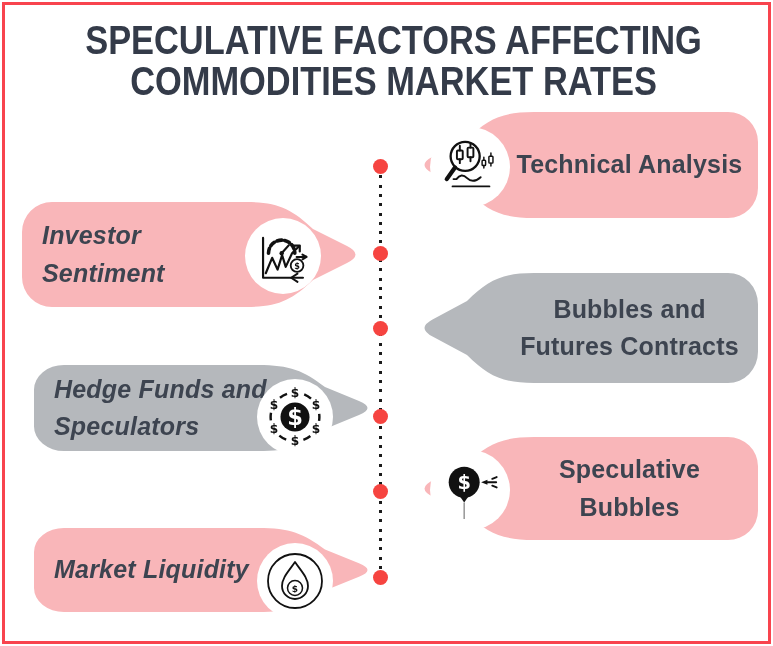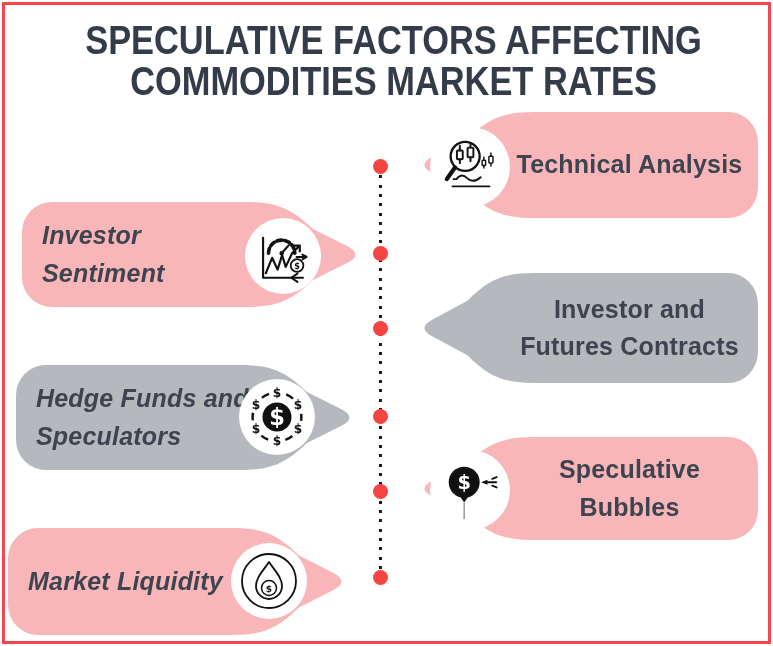--- a/index.html
+++ b/index.html
@@ -24,22 +24,22 @@
   .gray{color:#b5b8bc;}
   .badge{position:absolute;background:#ffffff;border-radius:50%;display:flex;align-items:center;justify-content:center;}
   .badge svg{display:block;}
   .label{position:absolute;top:0;bottom:0;display:flex;flex-direction:column;justify-content:center;
          font-weight:bold;color:#3d4450;font-size:25px;line-height:1.5;letter-spacing:0.2px;}
   .label-left{left:20px;text-align:left;font-style:italic;}
   .label-right{left:112px;right:14px;text-align:center;}
 
   
   .l1{left:22px;top:202px;width:343px;height:105px;}
-  .l2{left:16px;top:365px;width:343px;height:105px;}
-  .l3{left:8px;top:528px;width:343px;height:107px;}
+  .l2{left:34px;top:365px;width:343px;height:86px;}
+  .l3{left:34px;top:528px;width:343px;height:84px;}
   .r1{left:403px;top:112px;width:355px;height:106px;}
   .r2{left:403px;top:273px;width:355px;height:110px;}
   .r3{left:403px;top:437px;width:355px;height:103px;}
 
   .l1 .badge,.l2 .badge,.l3 .badge{width:76px;height:76px;left:223px;}
   .l1 .badge{top:16px;} .l2 .badge{top:14px;} .l3 .badge{top:15px;}
   .r1 .badge,.r2 .badge,.r3 .badge{width:80px;height:80px;}
   .r1 .badge{left:27px;top:15px;} .r2 .badge{left:29px;top:16px;} .r3 .badge{left:27px;top:13px;}
 
   .ink{stroke:#111;fill:none;stroke-linecap:round;stroke-linejoin:round;}
@@ -163,21 +163,21 @@
       </g>
     </svg>
   </div>
 </div>
 
 <div class="card r2">
   <svg class="shape gray" viewBox="0 0 355 106" preserveAspectRatio="none">
     <path fill="currentColor" d="M325 0 H131 C99 0 85 7 64 27 L30 44.5 Q13 53 30 61.5 L64 79 C85 99 99 106 131 106 H325 A30 30 0 0 0 355 76 V30 A30 30 0 0 0 325 0 Z"></path>
   </svg>
   <div class="label label-right">
-    <span>Investor and</span>
+    <span>Bubbles and</span>
     <span>Futures Contracts</span>
   </div>
 </div>
 
 <div class="card r3">
   <svg class="shape pink" viewBox="0 0 355 106" preserveAspectRatio="none">
     <path fill="currentColor" d="M325 0 H131 C99 0 85 7 64 27 L30 44.5 Q13 53 30 61.5 L64 79 C85 99 99 106 131 106 H325 A30 30 0 0 0 355 76 V30 A30 30 0 0 0 325 0 Z"></path>
   </svg>
   <div class="label label-right">
     <span>Speculative Bubbles</span>

